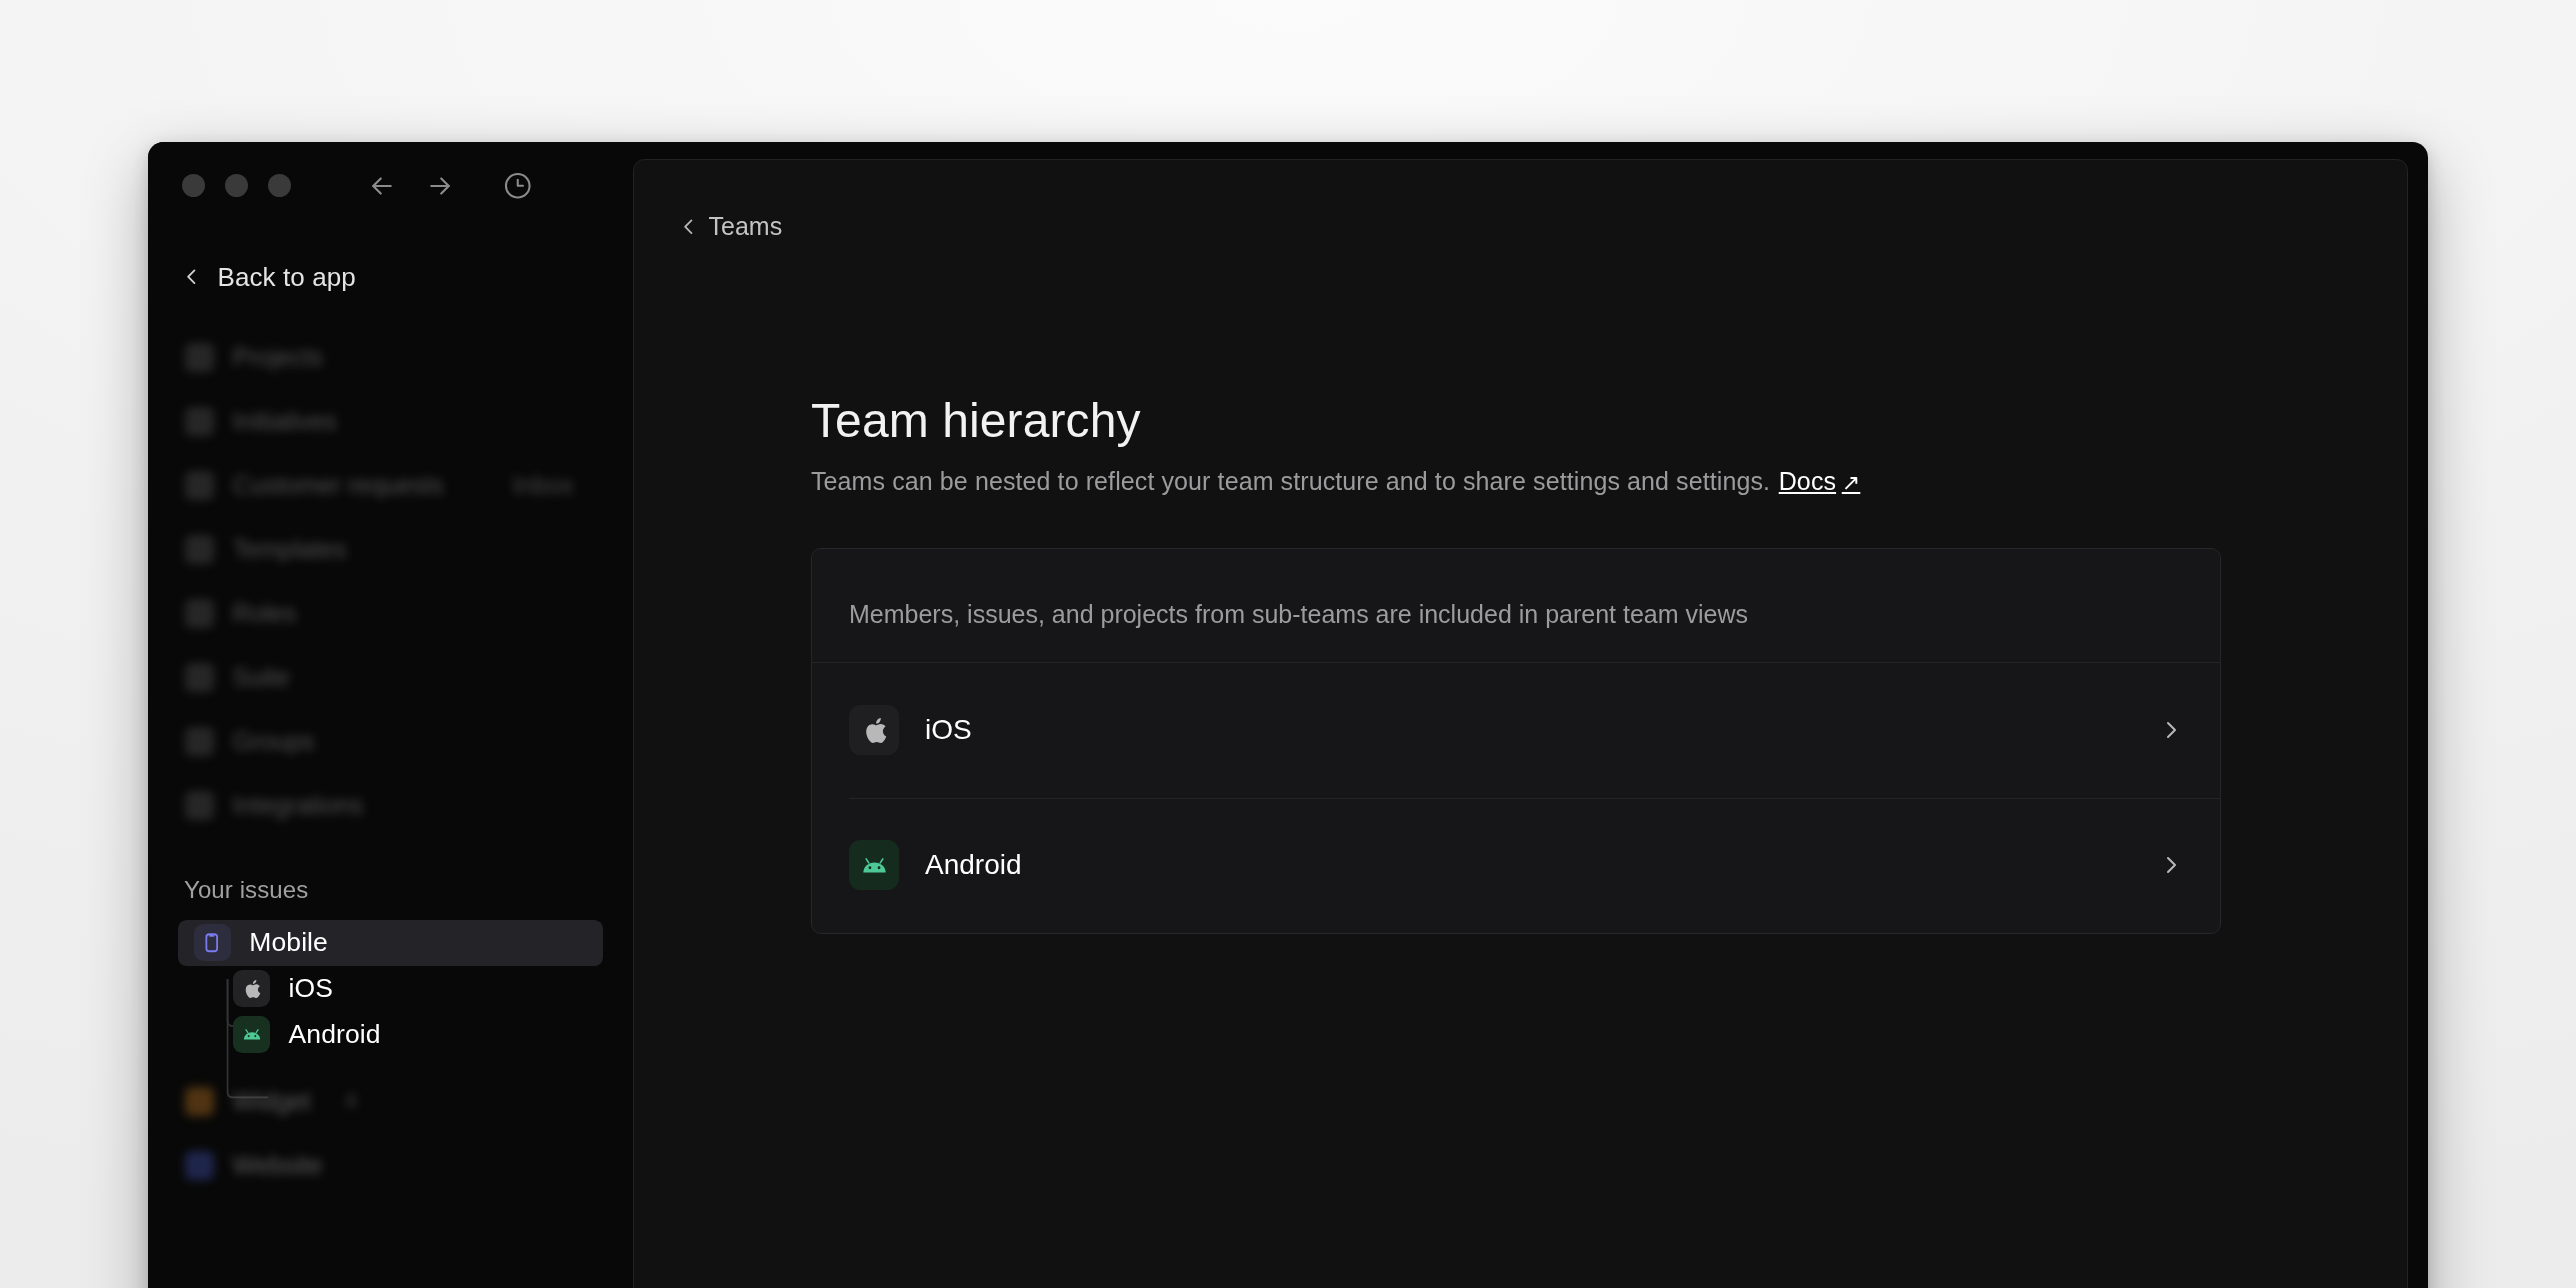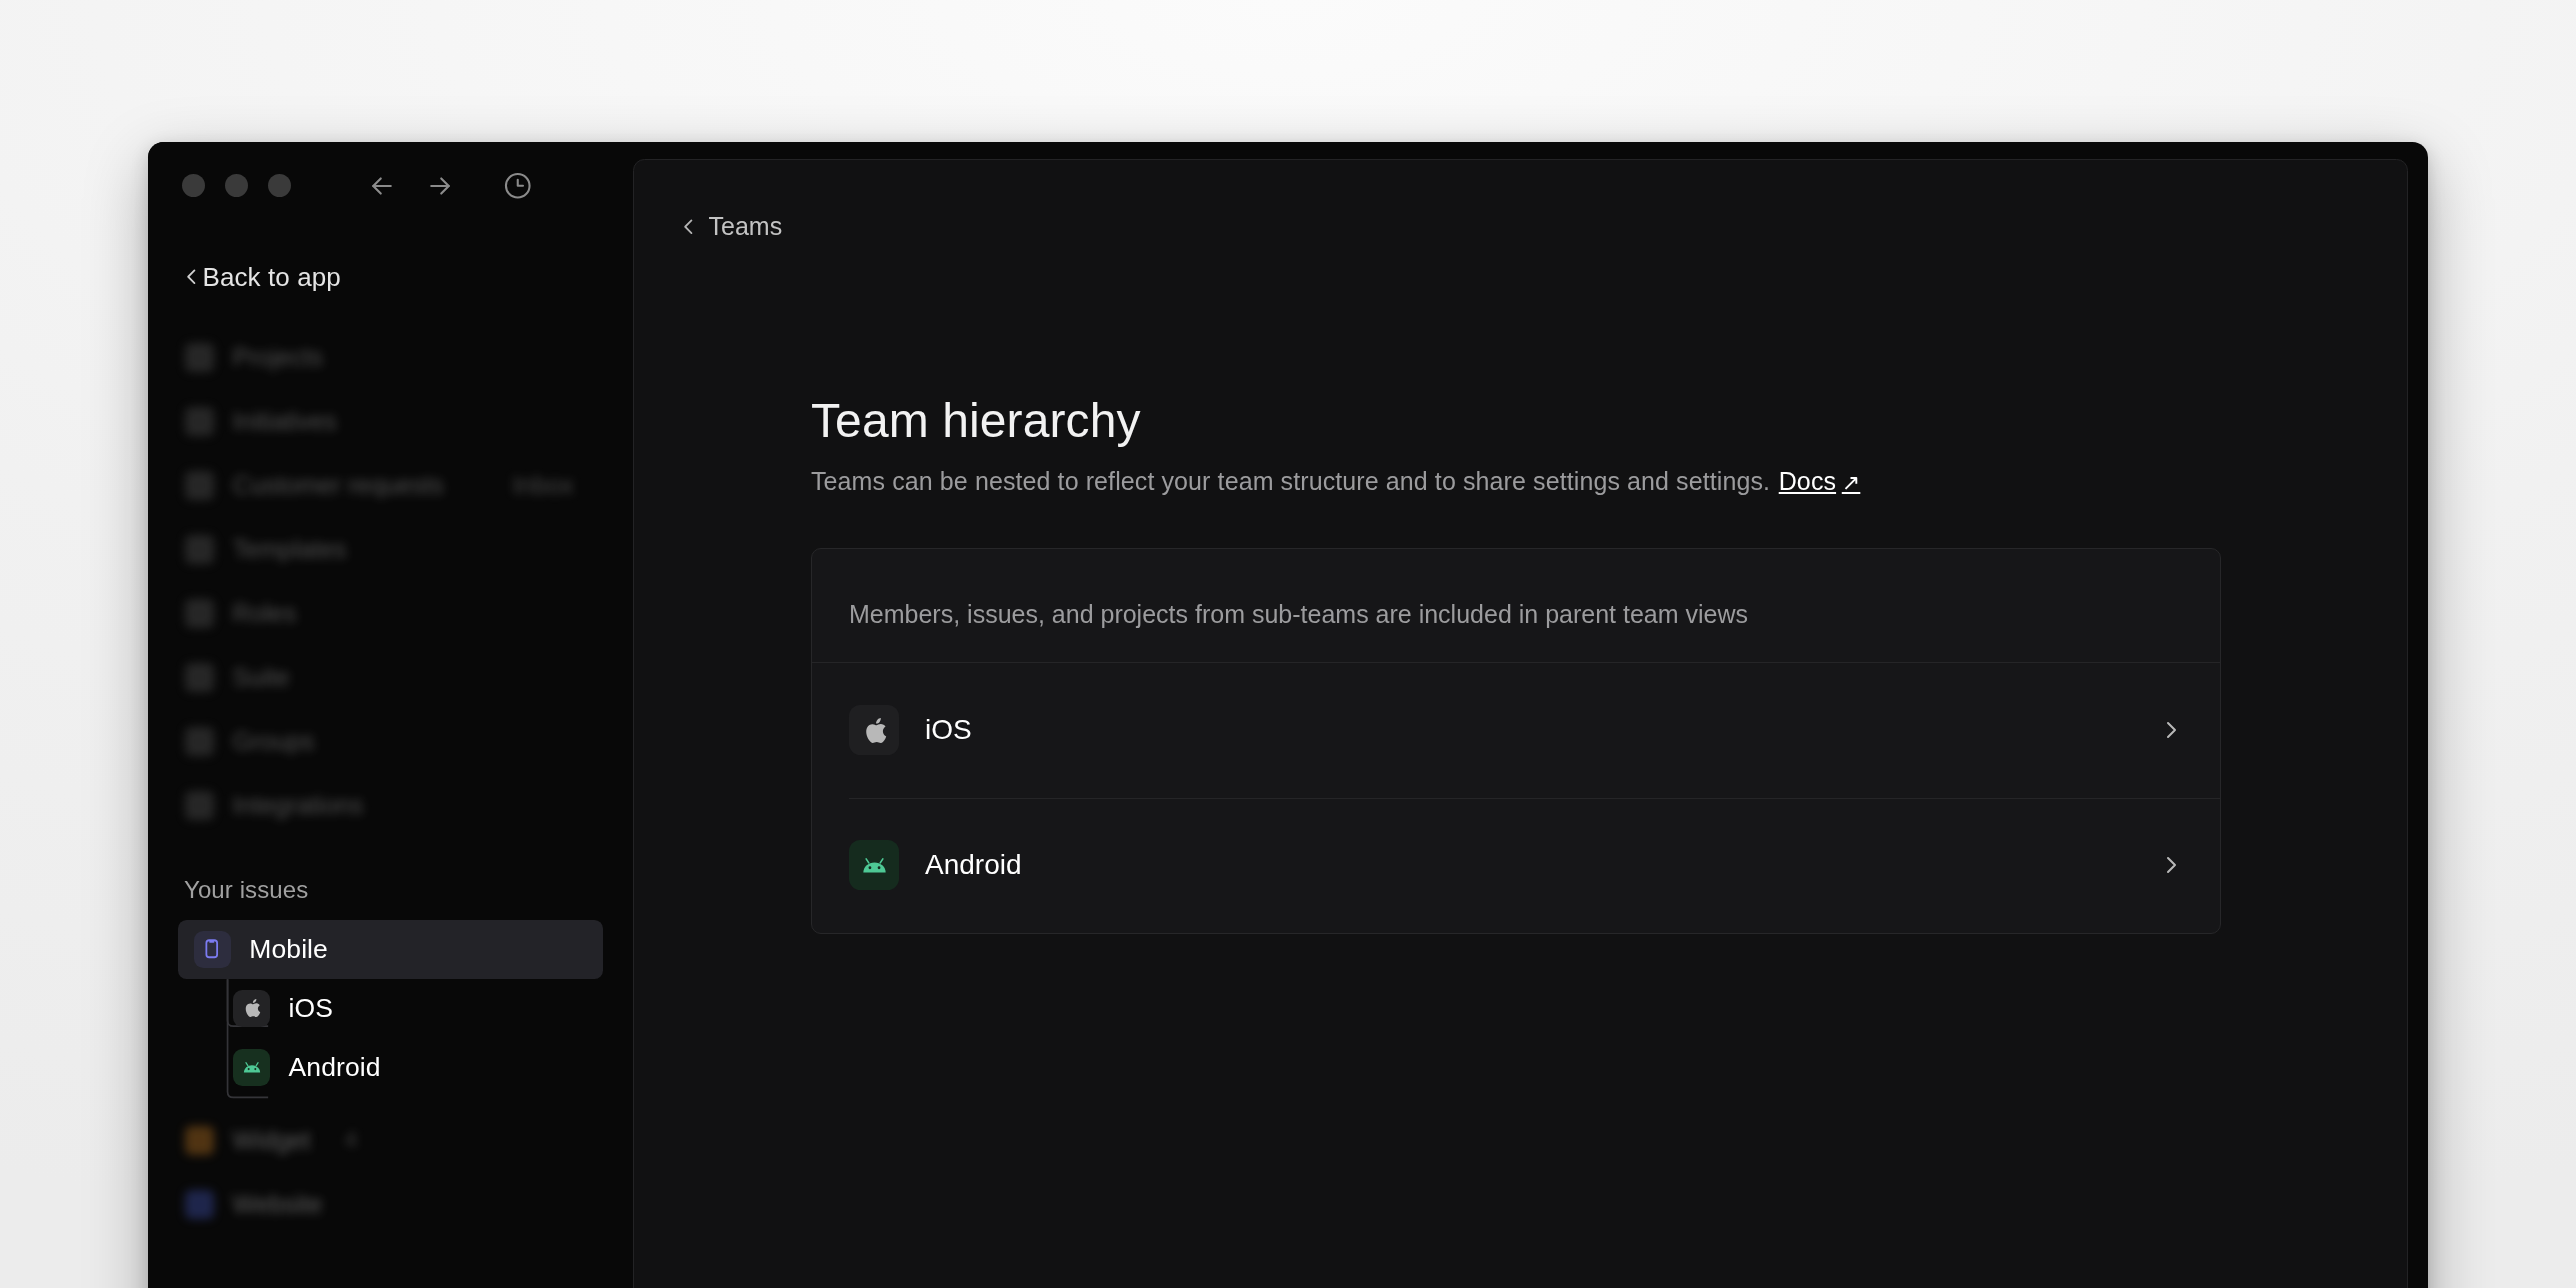--- a/index.html
+++ b/index.html
@@ -76,21 +76,21 @@
     width: 43px; height: 43px;
     display: flex; align-items: center; justify-content: center;
     color: #8b8b8b;
     border-radius: 5.7px;
   }
   .navbtn svg { display: block; }
 
   .back-to-app {
     display: flex;
     align-items: center;
-    gap: 0;
+    gap: 15px;
     padding: 0 0 0 33px;
     height: 53px;
     margin-top: 21.5px;
     color: #e4e4e4;
     font-size: 26px;
     letter-spacing: 0.1px;
   }
   .back-to-app .chev { color: #cfcfcf; display: flex; align-items: center; }
 
   
@@ -133,21 +133,21 @@
     color: #a0a0a0;
     letter-spacing: 0.1px;
   }
 
   .teams-list { position: relative; padding: 0 30px 0 30px; }
 
   .team-row {
     display: flex;
     align-items: center;
     gap: 18.6px;
-    height: 59px;
+    height: 46px;
     padding-left: 15.7px;
     border-radius: 8.6px;
     position: relative;
   }
   .team-row.selected { background: #232328; }
   .team-row.child { margin-left: 42px; padding-left: 13px; }
 
   .tile {
     width: 37px; height: 37px;
     border-radius: 9.3px;

